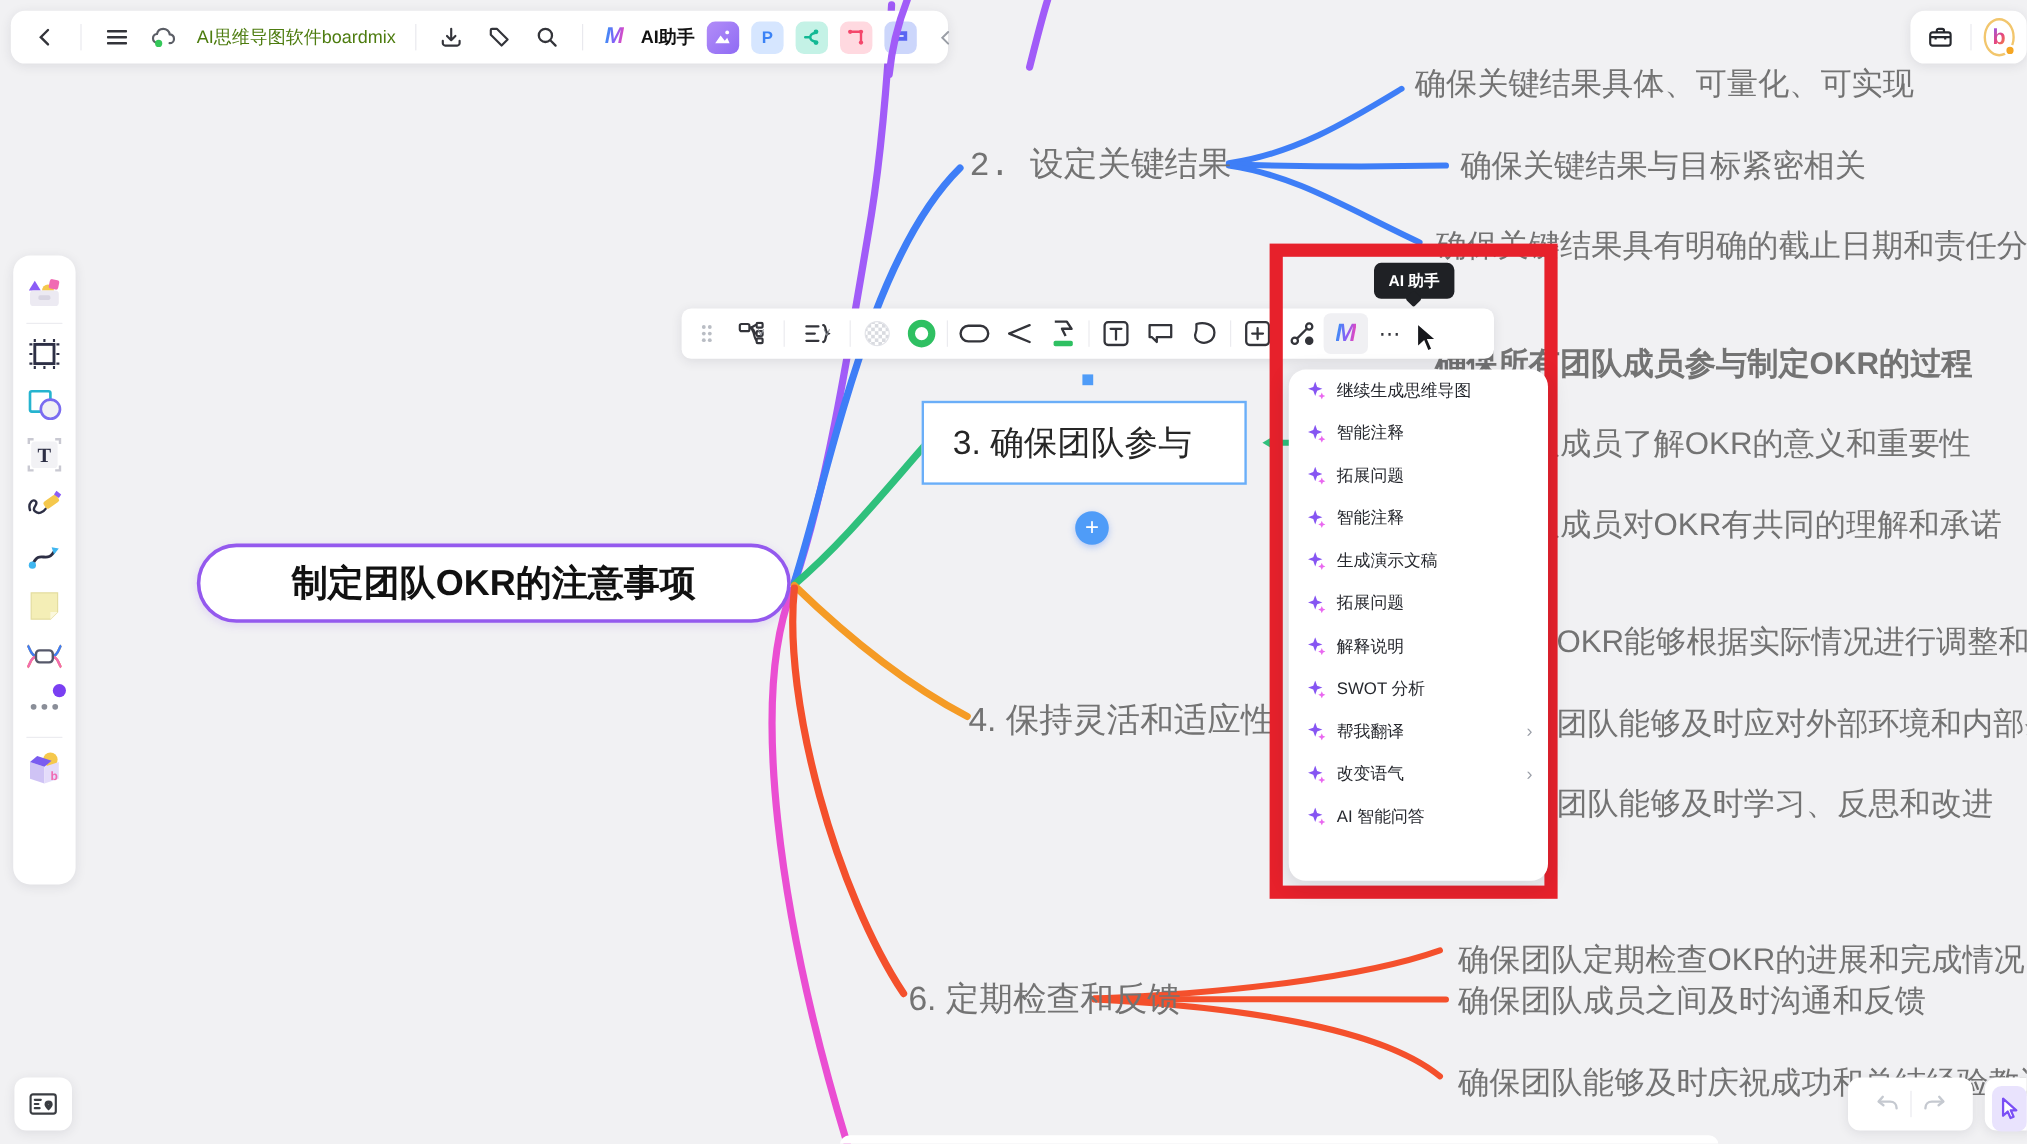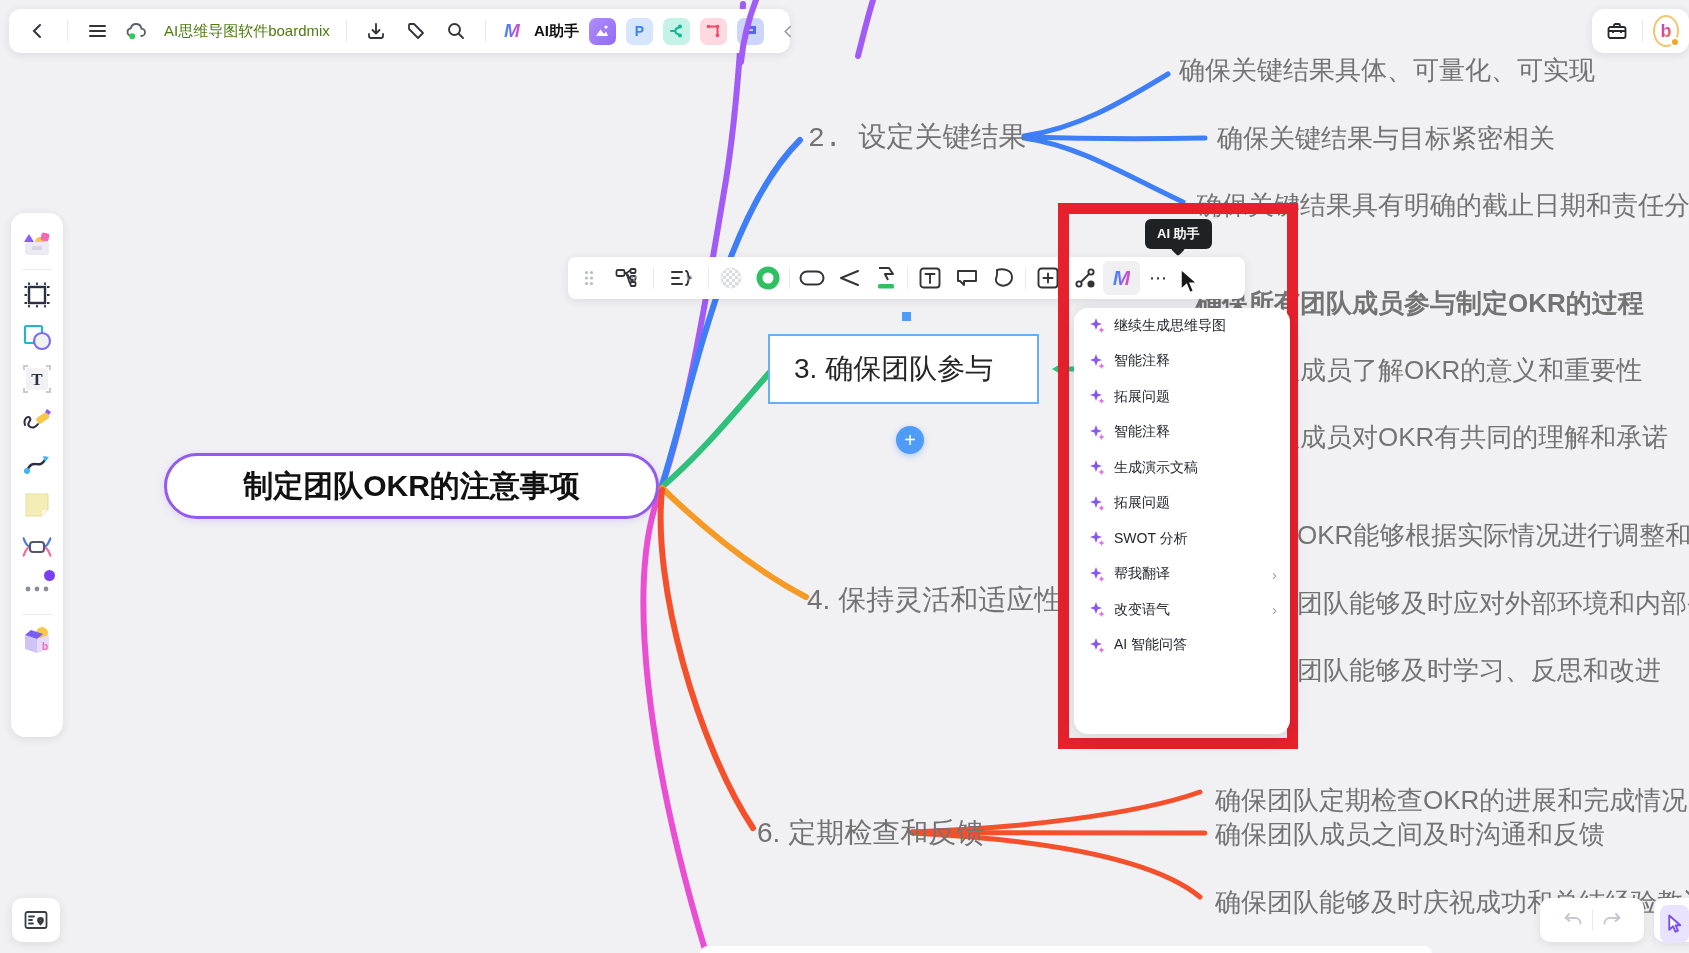--- a/index.html
+++ b/index.html
@@ -425,20 +425,27 @@
         <path d="M6,0 L7.6,4.4 L12,6 L7.6,7.6 L6,12 L4.4,7.6 L0,6 L4.4,4.4 Z" fill="#8655f2"></path>
         <path d="M11.5,9 L12.4,11.1 L14.5,12 L12.4,12.9 L11.5,15 L10.6,12.9 L8.5,12 L10.6,11.1 Z" fill="#ea68f0"></path>
       </svg>
       <span>拓展问题</span>
     </div>
   <div class="menu-item">
       <svg width="15" height="15" viewBox="0 0 15 15">
         <path d="M6,0 L7.6,4.4 L12,6 L7.6,7.6 L6,12 L4.4,7.6 L0,6 L4.4,4.4 Z" fill="#8655f2"></path>
         <path d="M11.5,9 L12.4,11.1 L14.5,12 L12.4,12.9 L11.5,15 L10.6,12.9 L8.5,12 L10.6,11.1 Z" fill="#ea68f0"></path>
       </svg>
+      <span>解释说明</span>
+    </div>
+  <div class="menu-item">
+      <svg width="15" height="15" viewBox="0 0 15 15">
+        <path d="M6,0 L7.6,4.4 L12,6 L7.6,7.6 L6,12 L4.4,7.6 L0,6 L4.4,4.4 Z" fill="#8655f2"></path>
+        <path d="M11.5,9 L12.4,11.1 L14.5,12 L12.4,12.9 L11.5,15 L10.6,12.9 L8.5,12 L10.6,11.1 Z" fill="#ea68f0"></path>
+      </svg>
       <span>SWOT 分析</span>
     </div>
   <div class="menu-item">
       <svg width="15" height="15" viewBox="0 0 15 15">
         <path d="M6,0 L7.6,4.4 L12,6 L7.6,7.6 L6,12 L4.4,7.6 L0,6 L4.4,4.4 Z" fill="#8655f2"></path>
         <path d="M11.5,9 L12.4,11.1 L14.5,12 L12.4,12.9 L11.5,15 L10.6,12.9 L8.5,12 L10.6,11.1 Z" fill="#ea68f0"></path>
       </svg>
       <span>帮我翻译</span>
       <span class="sub">›</span>
     </div>

